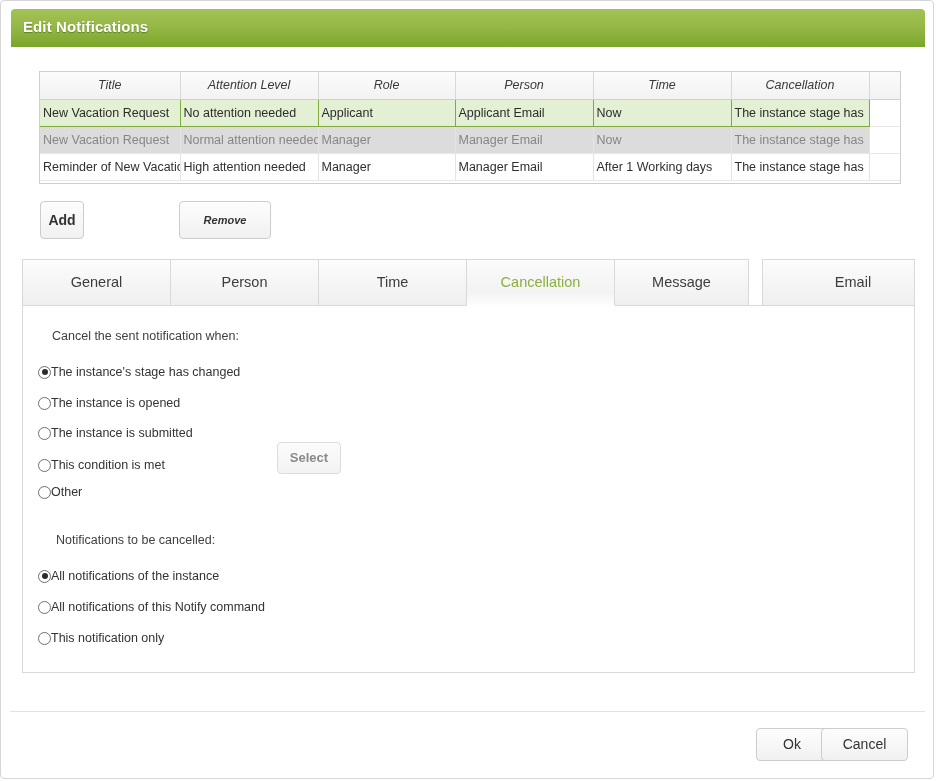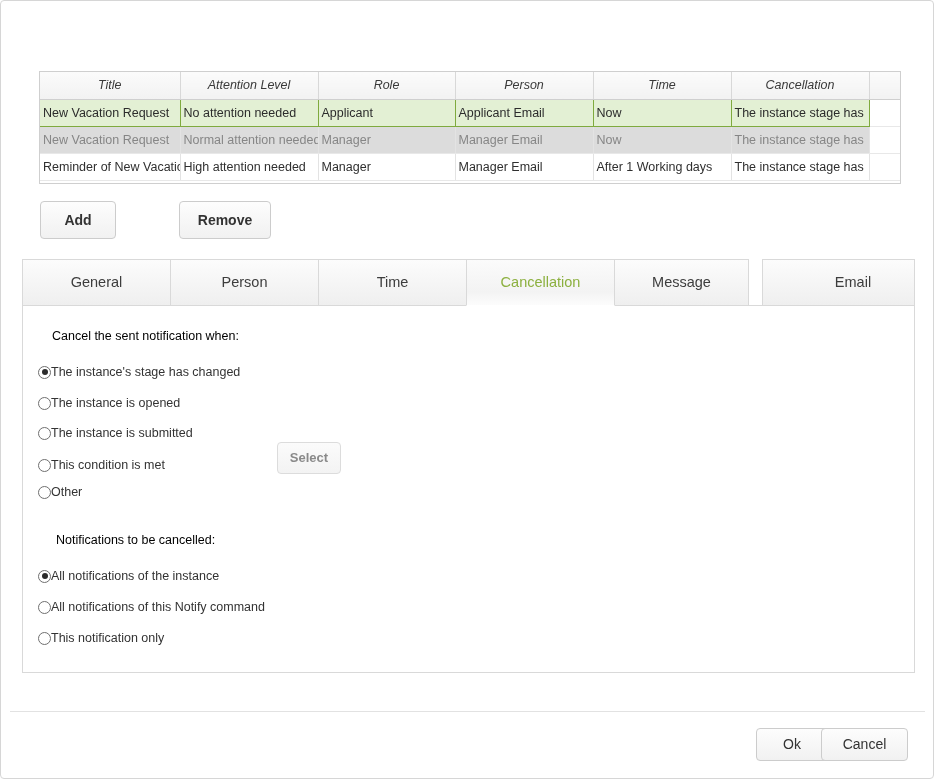--- a/index.html
+++ b/index.html
@@ -126,29 +126,30 @@
     border: 1px solid #cccccc;
     border-radius: 4px;
     color: #333333;
     font-family: "Liberation Sans", sans-serif;
     text-align: center;
     box-sizing: border-box;
     cursor: pointer;
   }
   .btn-add {
     left: 39px; top: 200px;
-    width: 76px; height: 38px;
+    width: 44px; height: 38px;
     font-size: 14px; font-weight: bold;
     line-height: 36px;
   }
   .btn-remove {
     left: 178px; top: 200px;
     width: 92px; height: 38px;
-    font-size: 14px; font-weight: bold;
+    font-size: 11px; font-weight: bold;
     line-height: 36px;
+    font-style: italic;
   }
 
   
   .tabs {
     position: absolute;
     left: 21px;
     top: 258px;
     width: 893px;
     height: 48px;
   }
@@ -180,21 +181,21 @@
     width: 893px;
     height: 368px;
     border: 1px solid #d9d9d9;
     background: #ffffff;
     box-sizing: border-box;
   }
 
   .panel-label {
     position: absolute;
     font-size: 12.5px;
-    color: #000000;
+    color: #404040;
     white-space: nowrap;
   }
 
   
   .radio-row {
     position: absolute;
     left: 15px;
     display: flex;
     align-items: center;
     white-space: nowrap;
@@ -265,20 +266,23 @@
     width: 87px; height: 33px;
     font-size: 14px;
     line-height: 31px;
   }
 </style>
 </head>
 <body>
 
 <div class="window">
 
+  <div class="titlebar">
+    <div class="titlebar-text">Edit Notifications</div>
+  </div>
 
   <div class="grid-wrap">
     <table class="grid">
       <colgroup>
         <col style="width:140px">
         <col style="width:138px">
         <col style="width:137px">
         <col style="width:138px">
         <col style="width:138px">
         <col style="width:138px">

